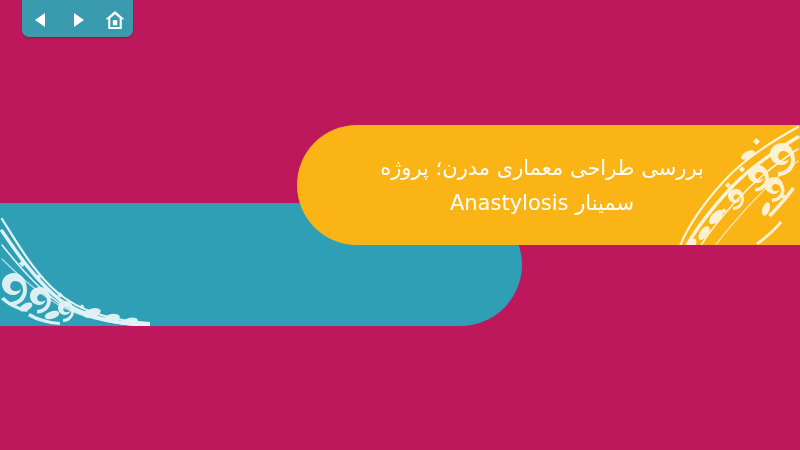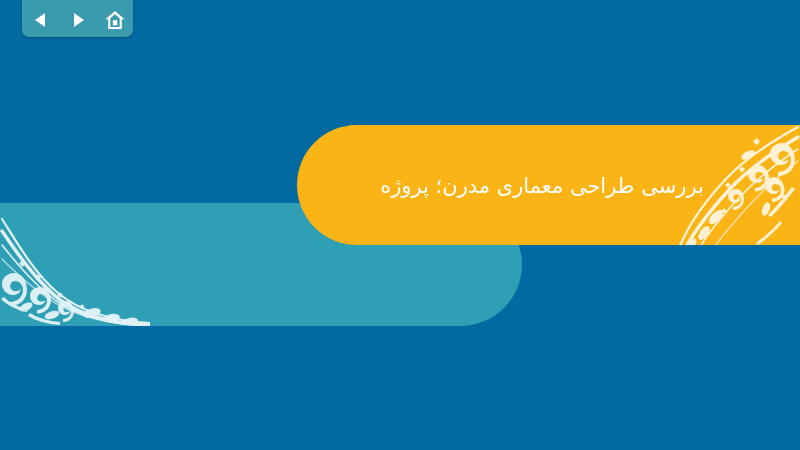--- a/index.html
+++ b/index.html
@@ -5,21 +5,21 @@
   html, body {
     margin: 0;
     padding: 0;
     background: #2b2b2b;
   }
   #slide {
     position: relative;
     width: 800px;
     height: 450px;
     overflow: hidden;
-    background: #0369a1;
+    background: #be185d;
     font-family: "DejaVu Sans", sans-serif;
   }
 
   
   #navbar {
     position: absolute;
     left: 22px;
     top: -8px;
     width: 111px;
     height: 45px;
@@ -199,15 +199,16 @@
         <rect x="112" y="70" width="4" height="4" transform="rotate(45 114 72)"></rect>
         <rect x="52" y="84" width="3.6" height="3.6" transform="rotate(45 54 86)"></rect>
         <path d="M122 62 c-6 8-14 18-24 28 l3 2 c10-10 18-20 24-28z"></path>
         <path d="M110 96 c-6 7-14 15-24 22 l2 2 c10-7 18-15 24-22z"></path>
       </g>
     </svg>
   </div>
 
   <div id="title-block">
     <div class="title-line">بررسی طراحی معماری مدرن؛ پروژه</div>
+    <div class="title-line">سمینار Anastylosis</div>
   </div>
 
 </div>
 
 </body></html>

